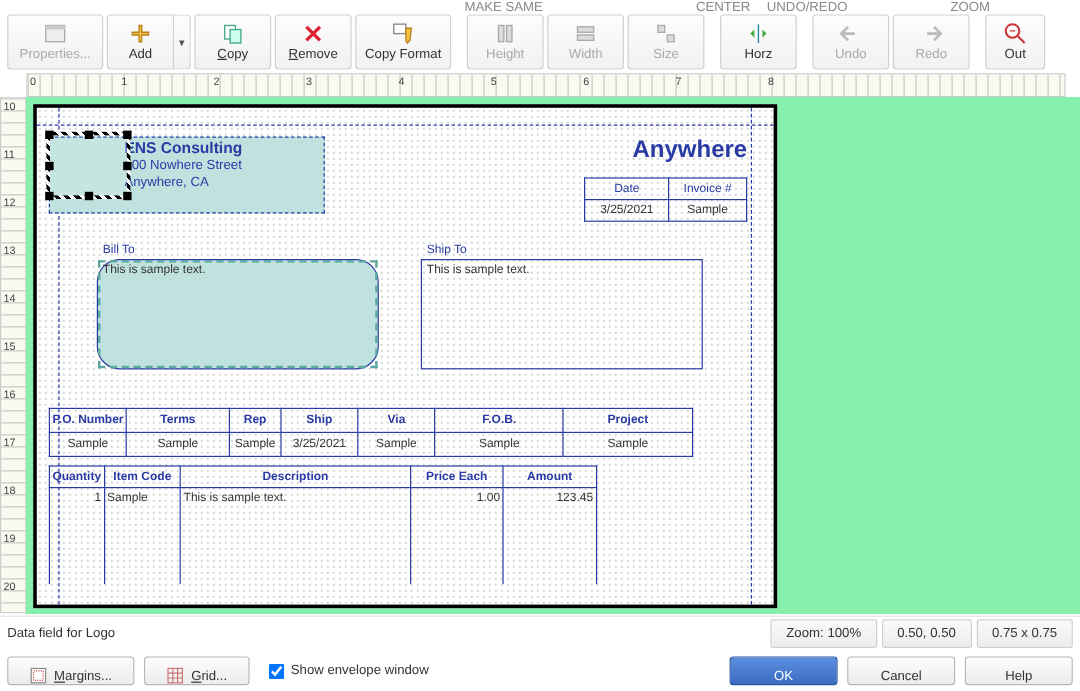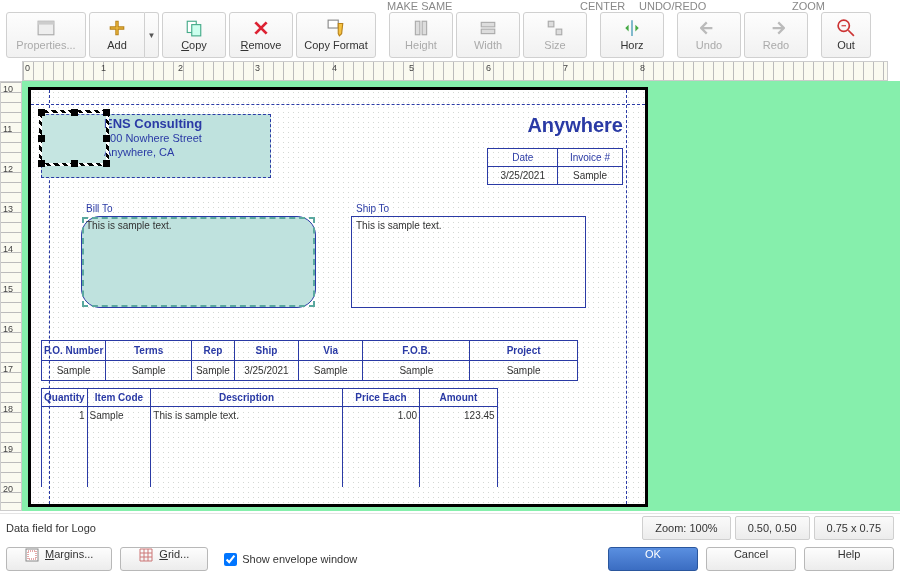--- a/index.html
+++ b/index.html
@@ -62,21 +62,21 @@
 .line-table td.r { text-align: right; }
 .line-table td.l { text-align: left; }
 
 
 .statusbar { position: absolute; left: 0; right: 0; bottom: 35px; height: 28px; display: flex; align-items: center; padding: 0 6px; font-size: 11px; color: #333; border-top: 1px solid #e4e4e4; }
 .statusbar .spacer { flex: 1; }
 .stat-box { border: 1px solid #cfcfcf; background: linear-gradient(#fafafa,#ececec); padding: 5px 12px; margin-left: 4px; font-size: 11px; color: #333; border-radius: 2px; }
 
 
 .bottombar { position: absolute; left: 0; right: 0; bottom: 0; height: 34px; display: flex; align-items: center; padding: 0 6px; gap: 8px; }
-.btn { display: inline-flex; align-items: flex-start; justify-content: center; height: 24px; padding: 0 18px; border: 1px solid #b8b8b8; border-radius: 3px; background: linear-gradient(#fdfdfd,#ececec); font-size: 11px; color: #333; cursor: pointer; }
+.btn { display: inline-flex; align-items: flex-end; justify-content: center; height: 24px; padding: 0 18px; border: 1px solid #b8b8b8; border-radius: 3px; background: linear-gradient(#fdfdfd,#ececec); font-size: 11px; color: #333; cursor: pointer; }
 .btn.primary { background: linear-gradient(#5a8fe0,#3b6dc2); color: #fff; border-color: #2a569d; }
 .btn .mini-ico { width: 14px; height: 14px; margin-right: 6px; }
 .chk { display: flex; align-items: flex-start; gap: 5px; font-size: 11px; color: #333; margin-left: 8px; }
 .chk input { width: 13px; height: 13px; }
 .bottombar .spacer { flex: 1; }
 
 u.acc { text-decoration: underline; }
 </style>
 </head>
 <body>

